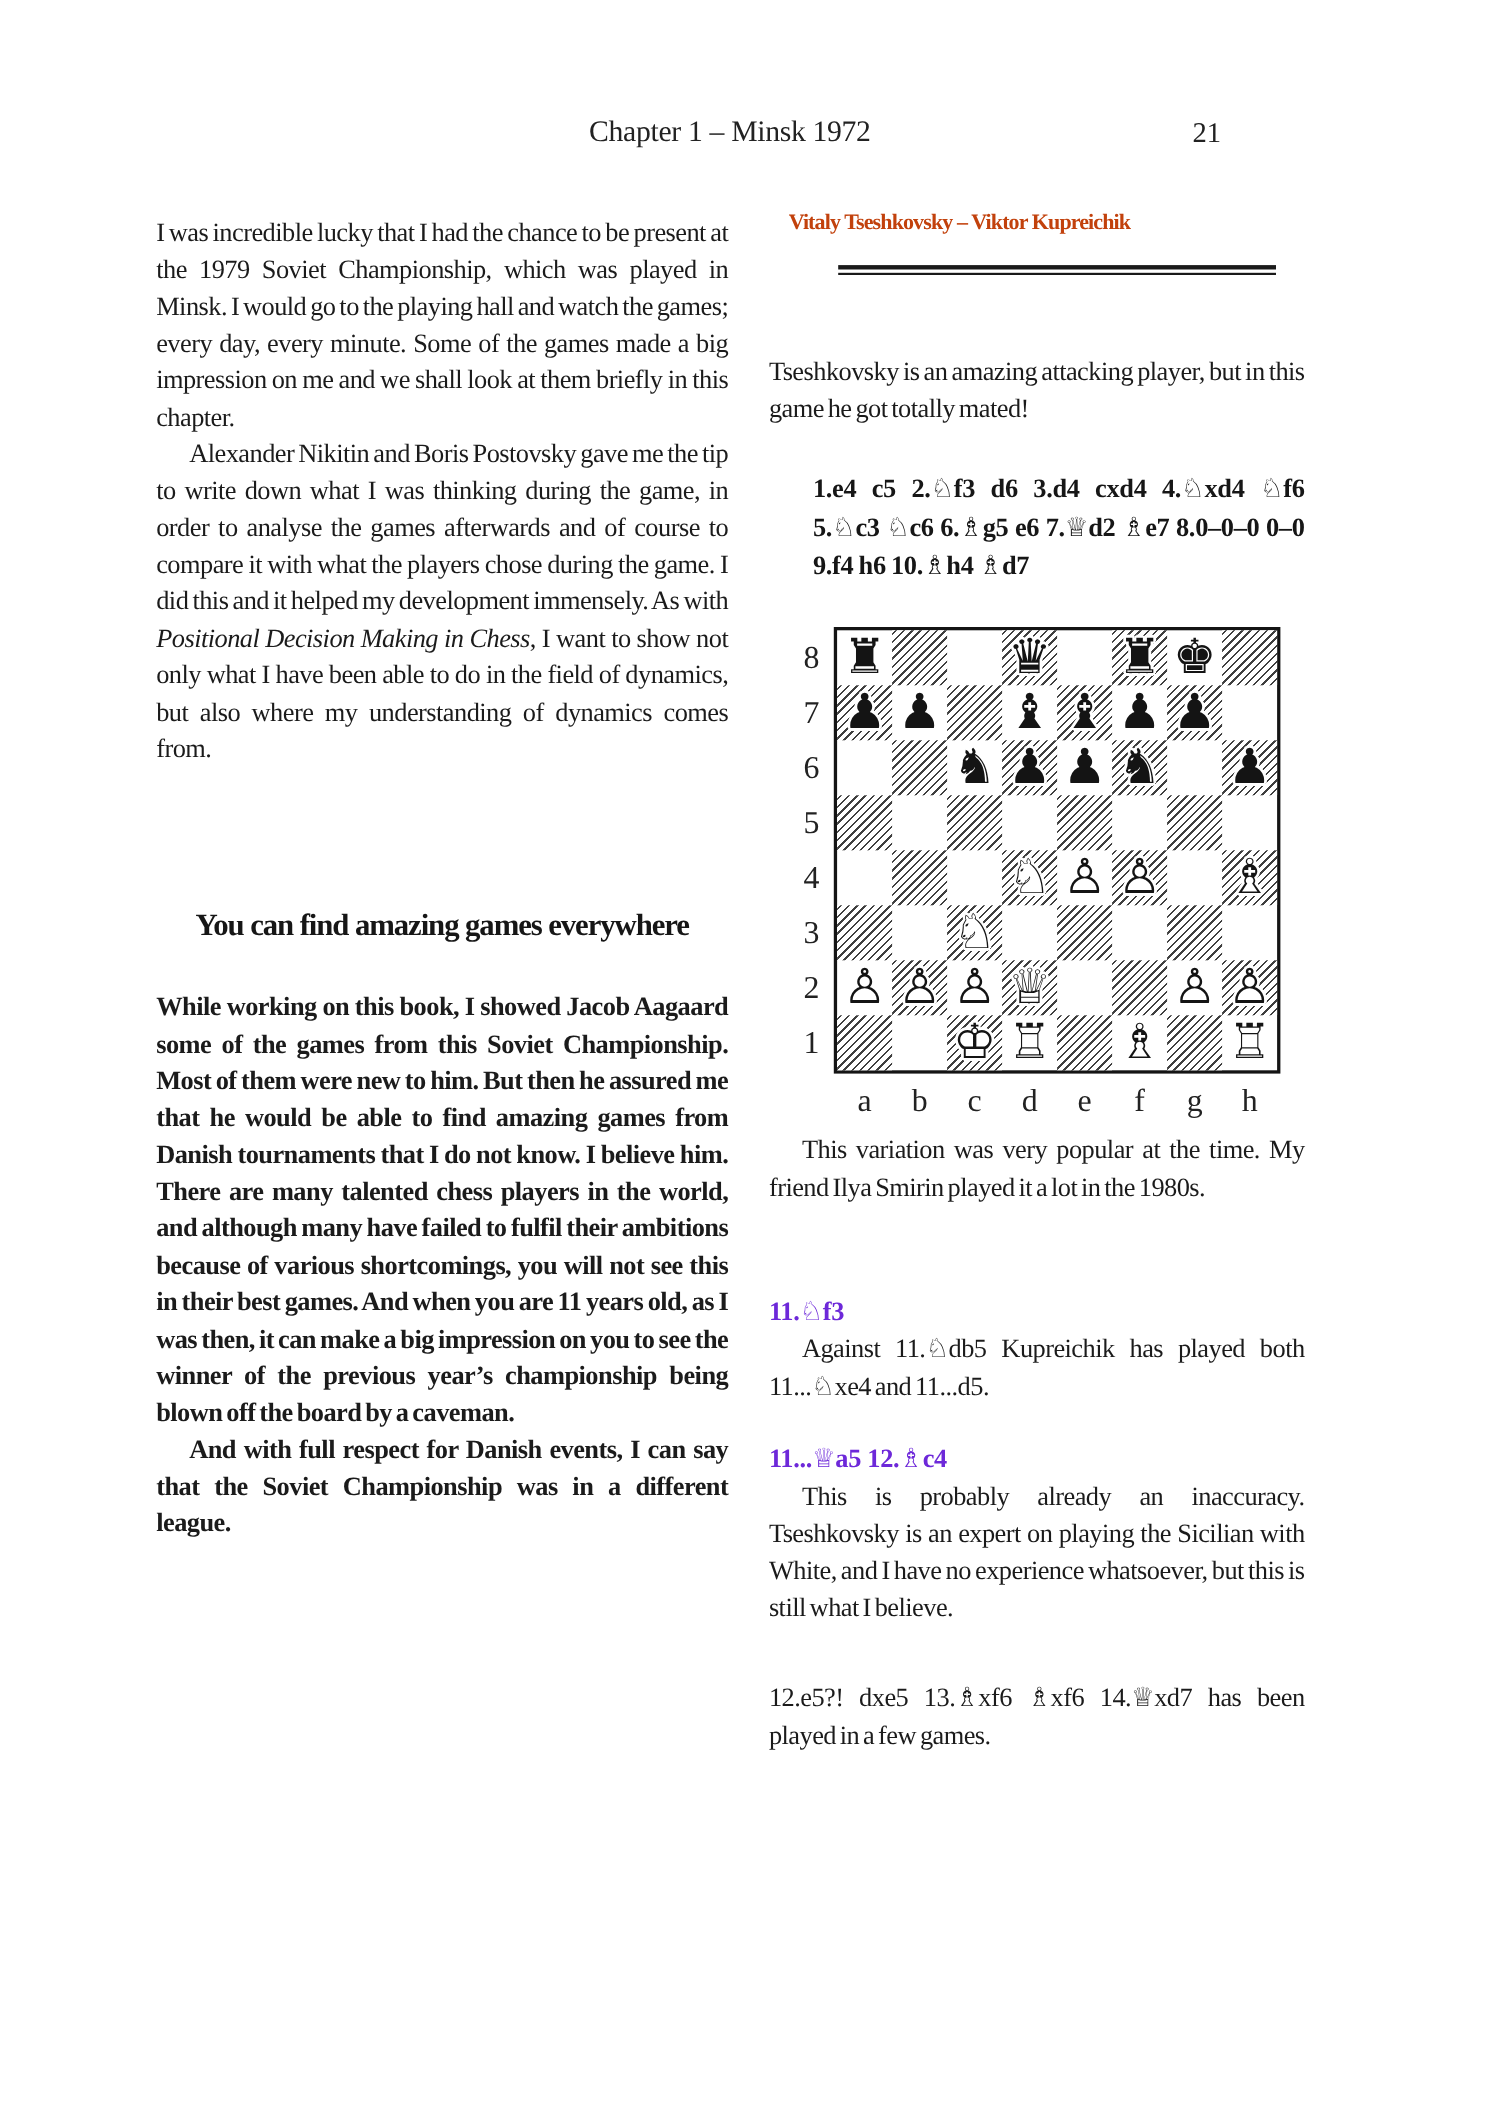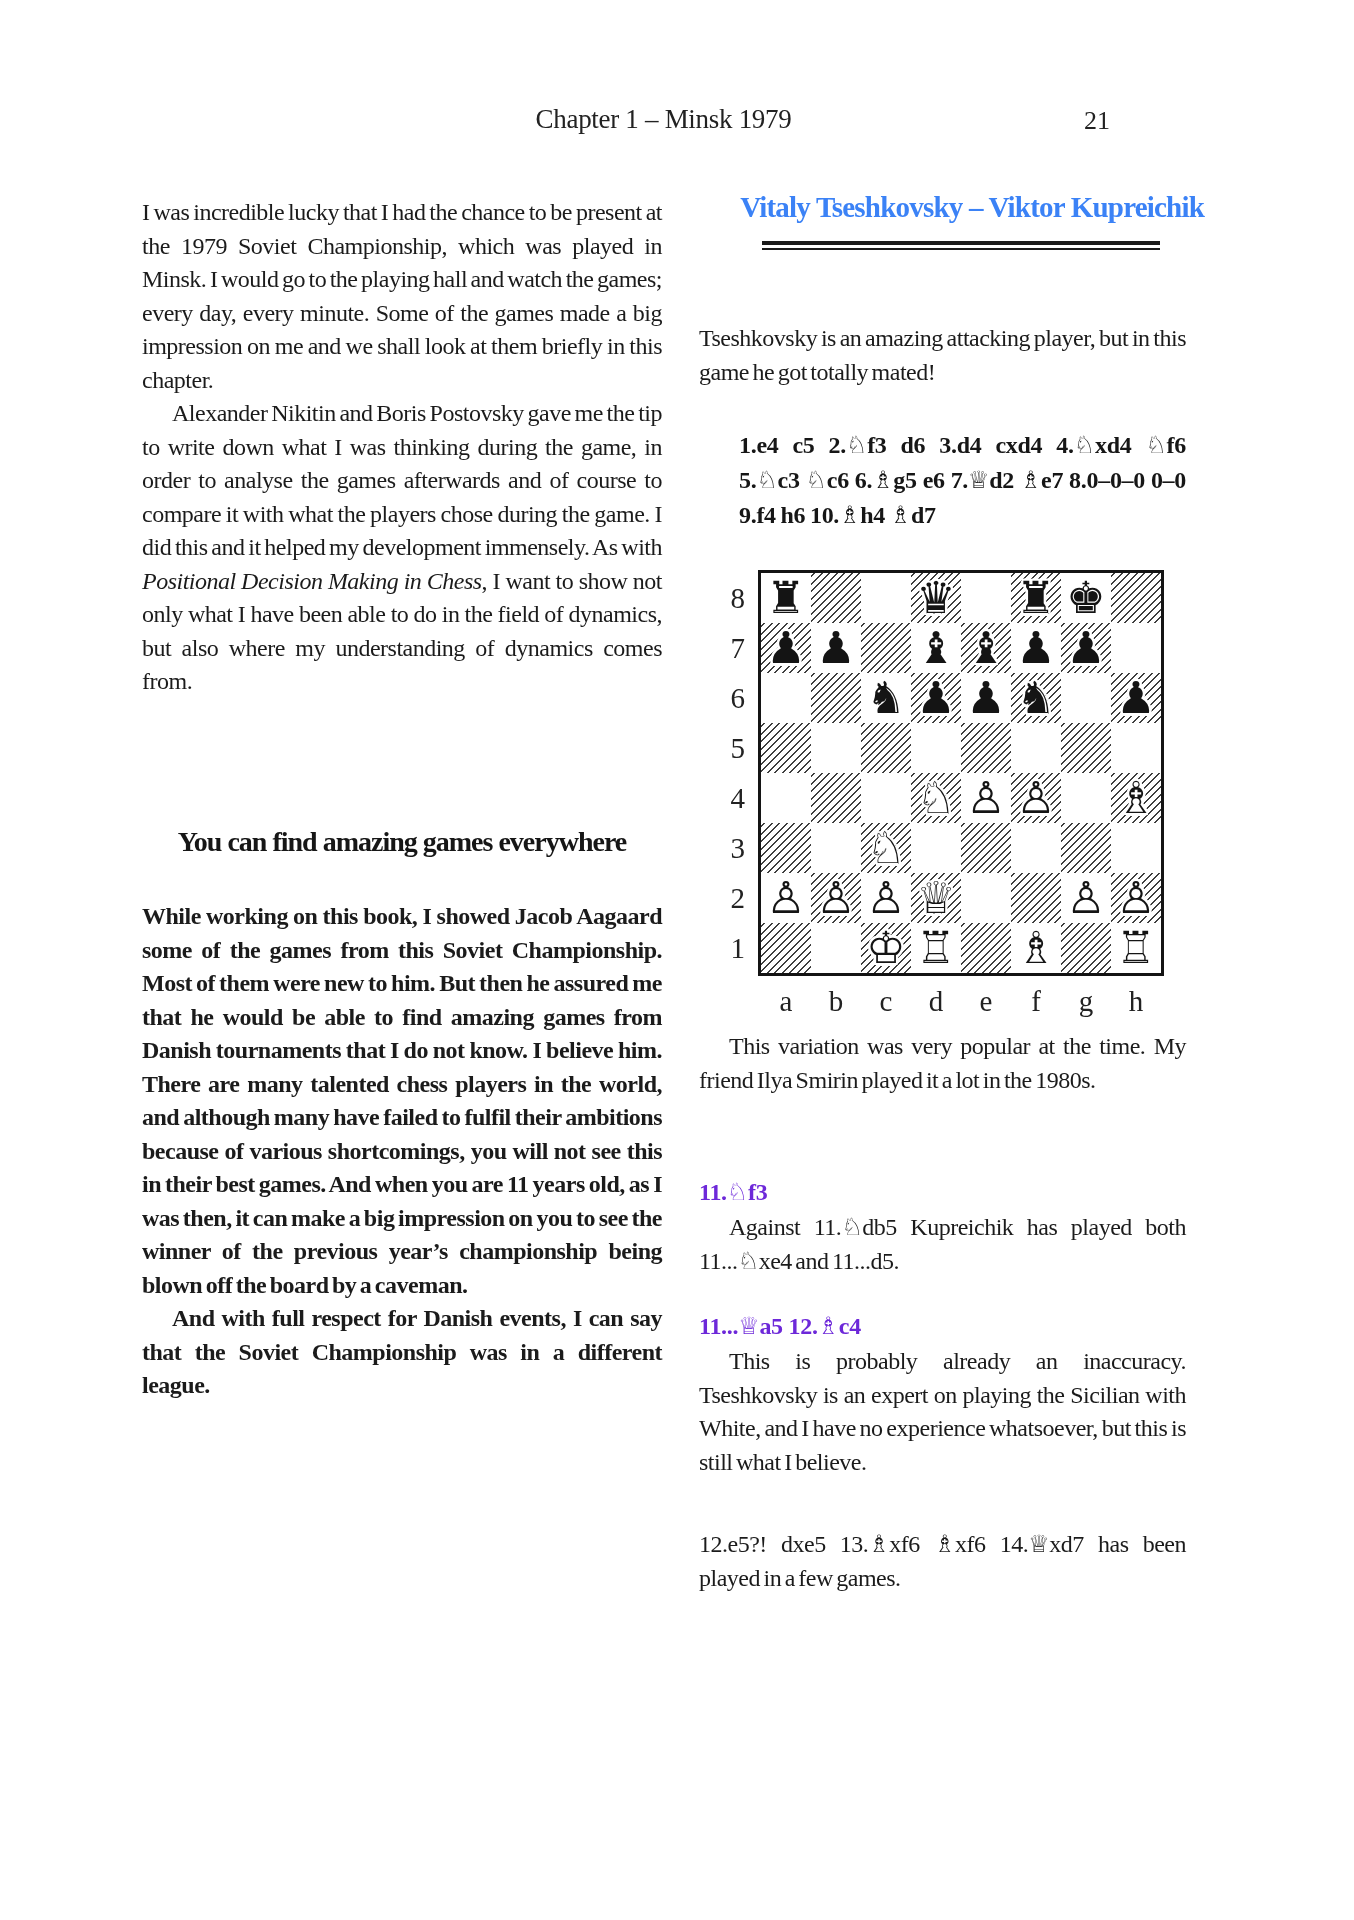--- a/index.html
+++ b/index.html
@@ -22,22 +22,22 @@
     margin:0;font-size:24px;line-height:33.5px;text-align:justify;
     letter-spacing:-0.5px;word-spacing:-2px;hyphens:none;
   }
   p.body.indent{text-indent:30px;}
   .section-heading{
     left:0;right:0;top:826px;text-align:center;font-weight:bold;
     font-size:28px;letter-spacing:-1px;color:#161616;
   }
   
   .game-title{
-    left:18px;right:-18px;top:191px;text-align:right;font-weight:bold;
-    font-size:29px;letter-spacing:-0.8px;color:#3b82f6;white-space:nowrap;
+    left:18px;right:-18px;top:191px;text-align:left;font-weight:bold;
+    font-size:20px;letter-spacing:-0.8px;color:#c2410c;white-space:nowrap;
   }
   .game-rule{
     left:63px;top:241px;width:398px;height:3px;
     border-top:4px solid #1a1a1a;border-bottom:2px solid #1a1a1a;
   }
   .game-venue{left:18px;right:-18px;top:256px;text-align:center;font-size:26px;letter-spacing:-0.3px;}
   .moves{
     font-weight:bold;font-size:24px;line-height:35px;letter-spacing:-0.3px;
     word-spacing:-1px;text-align:justify;margin:0;color:#161616;
   }
@@ -66,21 +66,21 @@
   .rank-labels{position:absolute;left:0;top:3px;width:46px;}
   .rank-label{width:46px;height:50px;line-height:50px;text-align:right;font-size:29px;color:#222;}
   .file-labels{position:absolute;left:62px;top:414px;display:flex;}
   .file-label{width:50px;height:34px;line-height:34px;text-align:center;font-size:29px;color:#222;}
 </style>
 </head>
 <body>
 
 <div class="page">
 
-  <div class="abs running-header">Chapter 1 – Minsk 1979</div>
+  <div class="abs running-header">Chapter 1 – Minsk 1972</div>
   <div class="abs folio">21</div>
 
   <div class="abs col-left">
     <div class="abs" style="left:0;right:0;top:196px;">
       <p class="body">I was incredible lucky that I had the chance to be present at the 1979 Soviet Championship, which was played in Minsk. I would go to the playing hall and watch the games; every day, every minute. Some of the games made a big impression on me and we shall look at them briefly in this chapter.</p>
       <p class="body indent"><span>Alexander Nikitin and Boris Postovsky gave me the tip to write down what I was thinking during the game, in order to analyse the games afterwards and of course to compare it with what the players chose during the game. I did this and it helped my development immensely. As with </span><i>Positional Decision Making in Chess</i><span>, I want to show not only what I have been able to do in the field of dynamics, but also where my understanding of dynamics comes from.</span></p>
     </div>
     <div class="abs section-heading">You can find amazing games everywhere</div>
     <div class="abs" style="left:0;right:0;top:900px;font-weight:bold;">
       <p class="body">While working on this book, I showed Jacob Aagaard some of the games from this Soviet Championship. Most of them were new to him. But then he assured me that he would be able to find amazing games from Danish tournaments that I do not know. I believe him. There are many talented chess players in the world, and although many have failed to fulfil their ambitions because of various shortcomings, you will not see this in their best games. And when you are 11 years old, as I was then, it can make a big impression on you to see the winner of the previous year’s championship being blown off the board by a caveman.</p>

